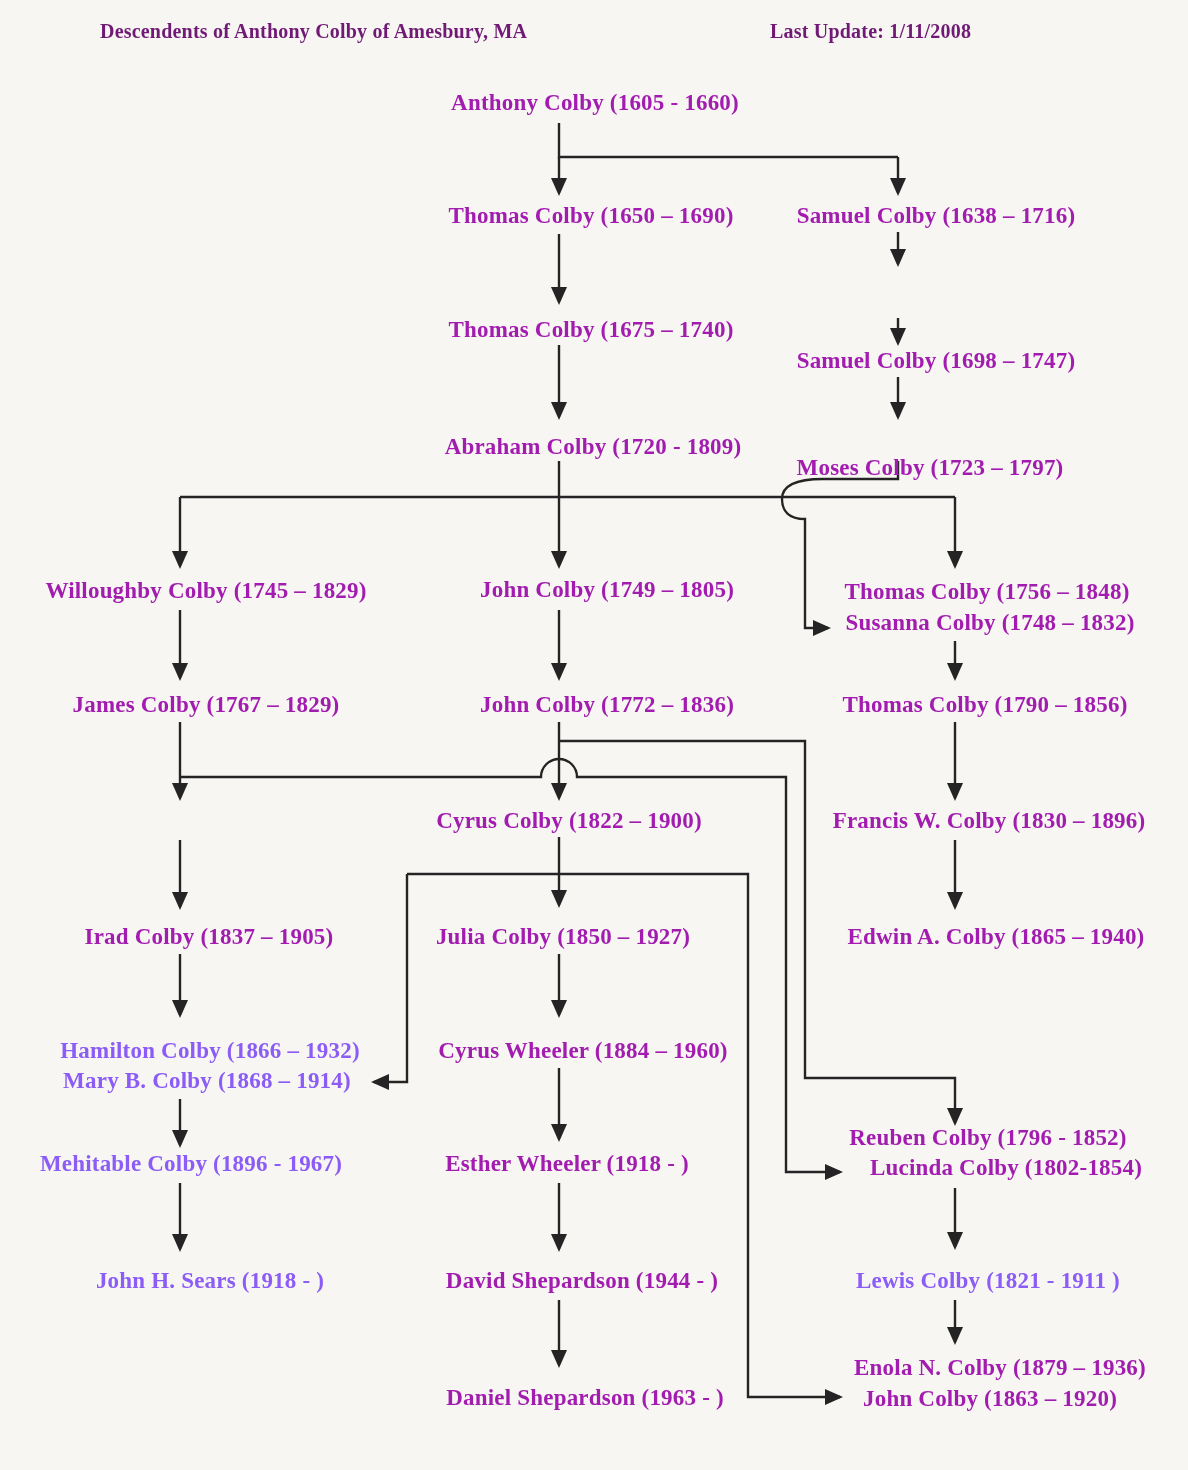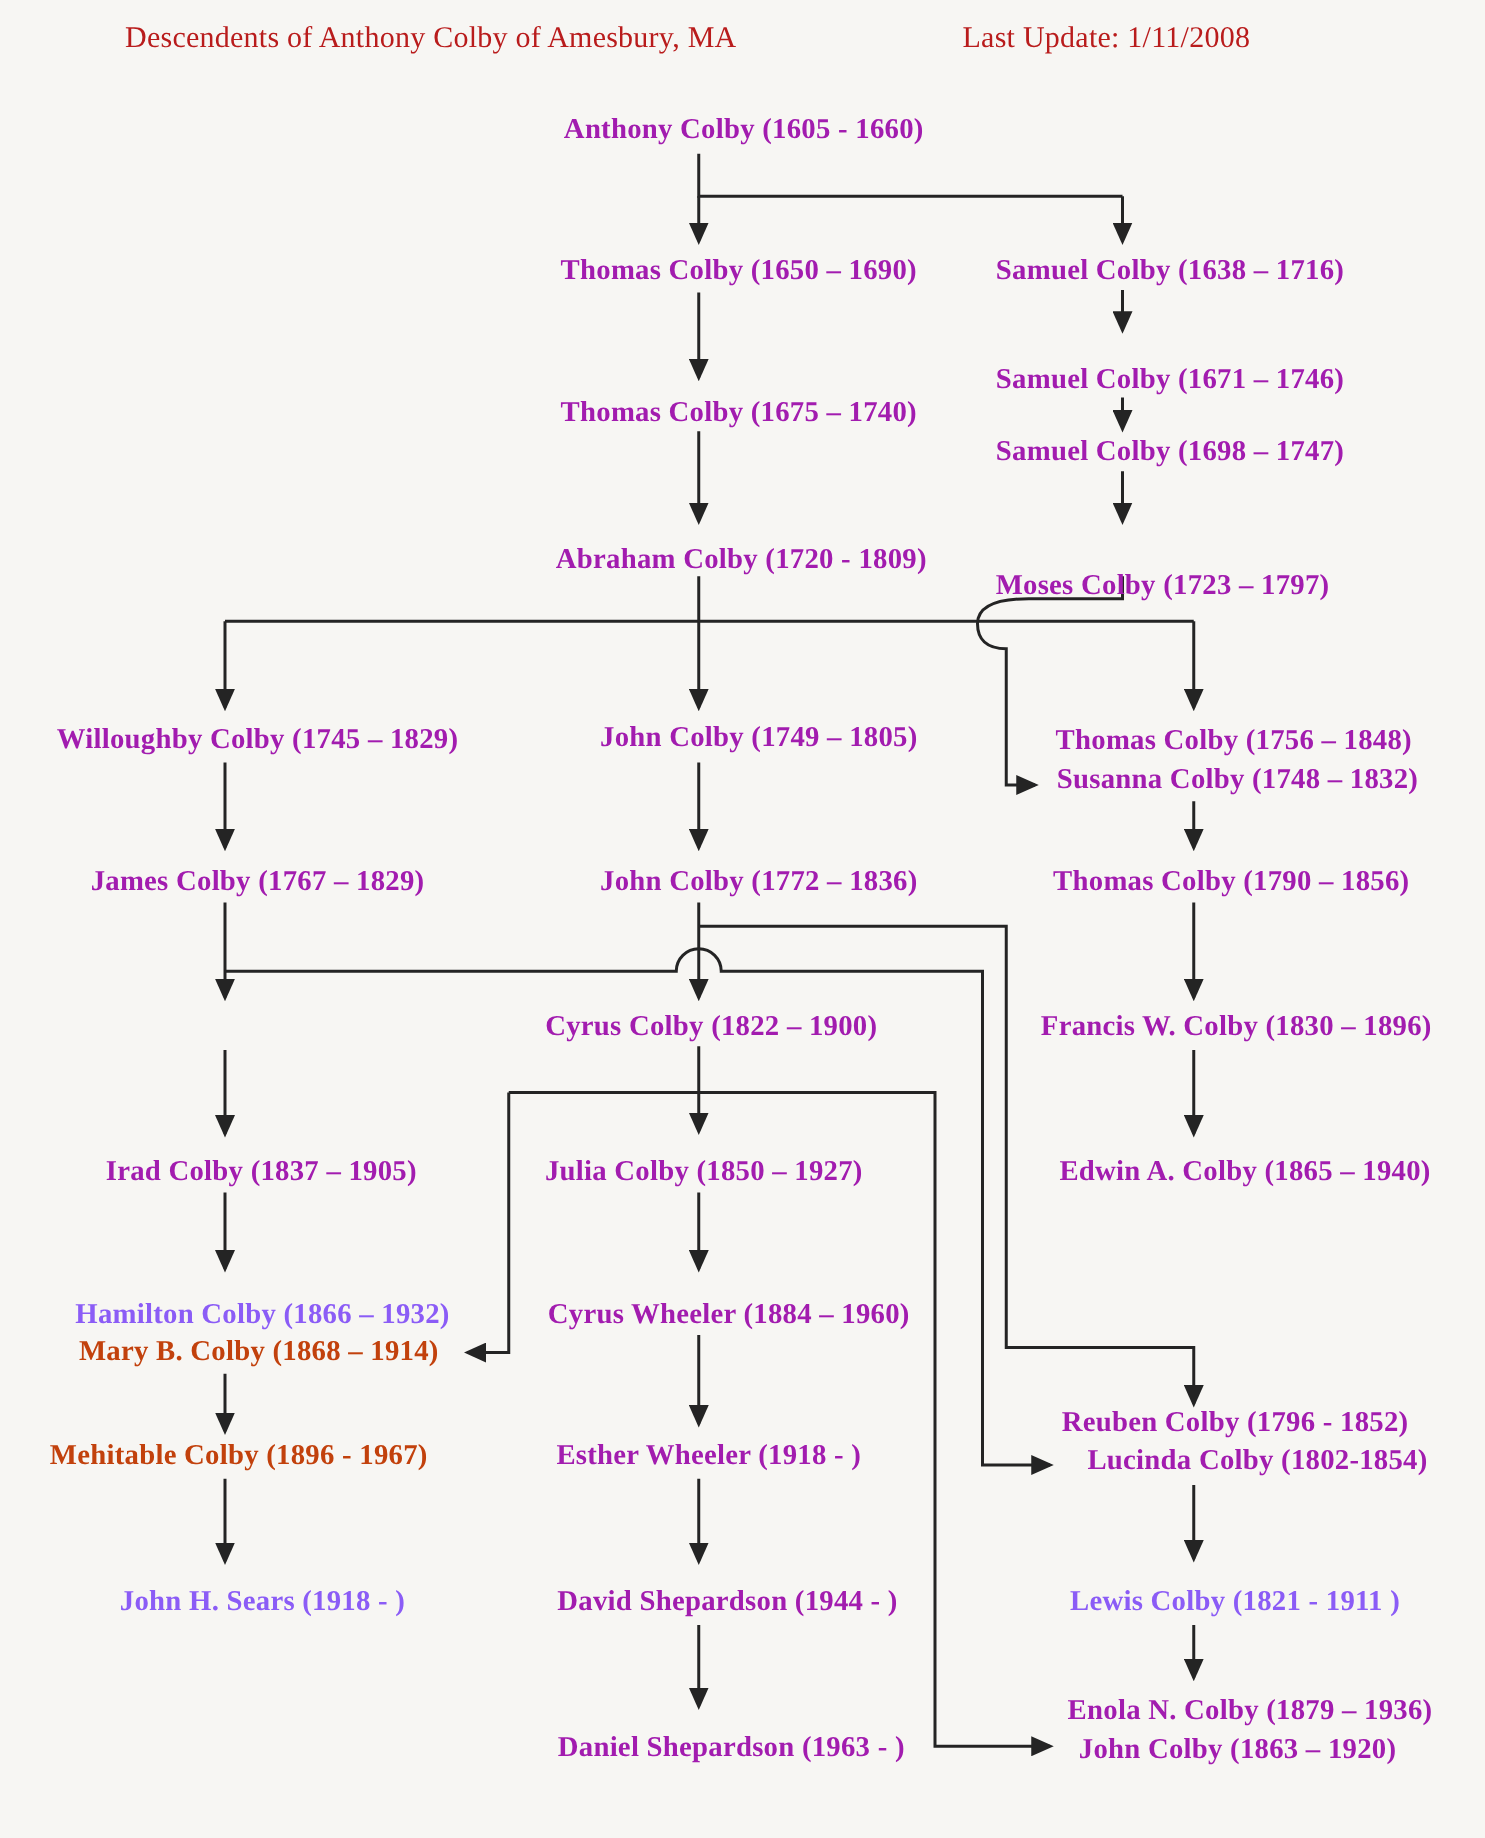--- a/index.html
+++ b/index.html
@@ -16,37 +16,37 @@
     font-family: "Liberation Serif", serif;
   }
   .connectors {
     position: absolute;
     left: 0;
     top: 0;
   }
   .hdr {
     position: absolute;
     transform: translateY(-50%);
-    font-size: 24px;
-    font-weight: 400;
-    color: #b91c1c;
+    font-size: 20px;
+    font-weight: 700;
+    color: #701a75;
     white-space: nowrap;
     letter-spacing: 0.2px;
   }
   .node {
     position: absolute;
     transform: translate(-50%, -50%);
     font-size: 23px;
     font-weight: 700;
     color: #a21caf;
     white-space: nowrap;
     letter-spacing: 0.2px;
   }
   .soft { color: #8b5cf6; }
-  .soft2 { color: #c2410c; }
+  .soft2 { color: #8b5cf6; }
 </style>
 </head>
 <body>
 
 <div class="page">
 
   <svg class="connectors" width="1188" height="1470" viewBox="0 0 1188 1470">
     <defs>
       <marker id="ah" viewBox="0 0 18 16" refX="15" refY="8" markerWidth="18" markerHeight="16" markerUnits="userSpaceOnUse" orient="auto">
         <path d="M0 0 L18 8 L0 16 Z" fill="#242424"></path>
@@ -105,21 +105,20 @@
       <path d="M955 1300 V1342" marker-end="url(#ah)"></path>
     </g>
   </svg>
 
   <div class="hdr" style="left:100px; top:31px">Descendents of Anthony Colby of Amesbury, MA</div>
   <div class="hdr" style="left:770px; top:31px">Last Update: 1/11/2008</div>
 
   <div class="node" style="left:595px; top:103px">Anthony Colby (1605 - 1660)</div>
   <div class="node" style="left:591px; top:216px">Thomas Colby (1650 – 1690)</div>
   <div class="node" style="left:936px; top:216px">Samuel Colby (1638 – 1716)</div>
-  <div class="node" style="left:936px; top:303px">Samuel Colby (1671 – 1746)</div>
   <div class="node" style="left:591px; top:330px">Thomas Colby (1675 – 1740)</div>
   <div class="node" style="left:936px; top:361px">Samuel Colby (1698 – 1747)</div>
   <div class="node" style="left:593px; top:447px">Abraham Colby (1720 - 1809)</div>
   <div class="node" style="left:930px; top:468px">Moses Colby (1723 – 1797)</div>
   <div class="node" style="left:206px; top:591px">Willoughby Colby (1745 – 1829)</div>
   <div class="node" style="left:607px; top:590px">John Colby (1749 – 1805)</div>
   <div class="node" style="left:987px; top:592px">Thomas Colby (1756 – 1848)</div>
   <div class="node" style="left:990px; top:623px">Susanna Colby (1748 – 1832)</div>
   <div class="node" style="left:206px; top:705px">James Colby (1767 – 1829)</div>
   <div class="node" style="left:607px; top:705px">John Colby (1772 – 1836)</div>

